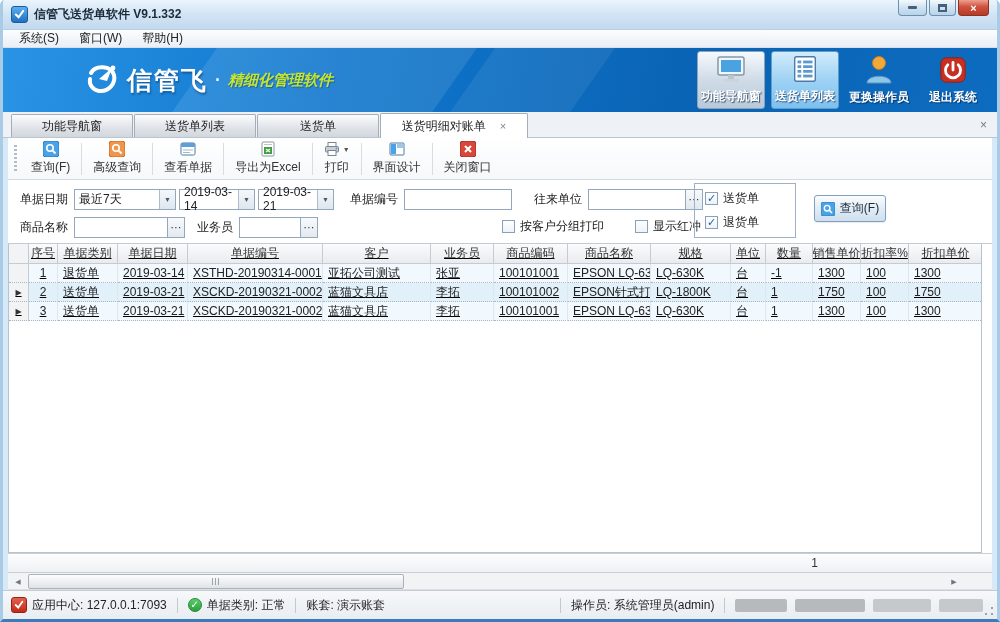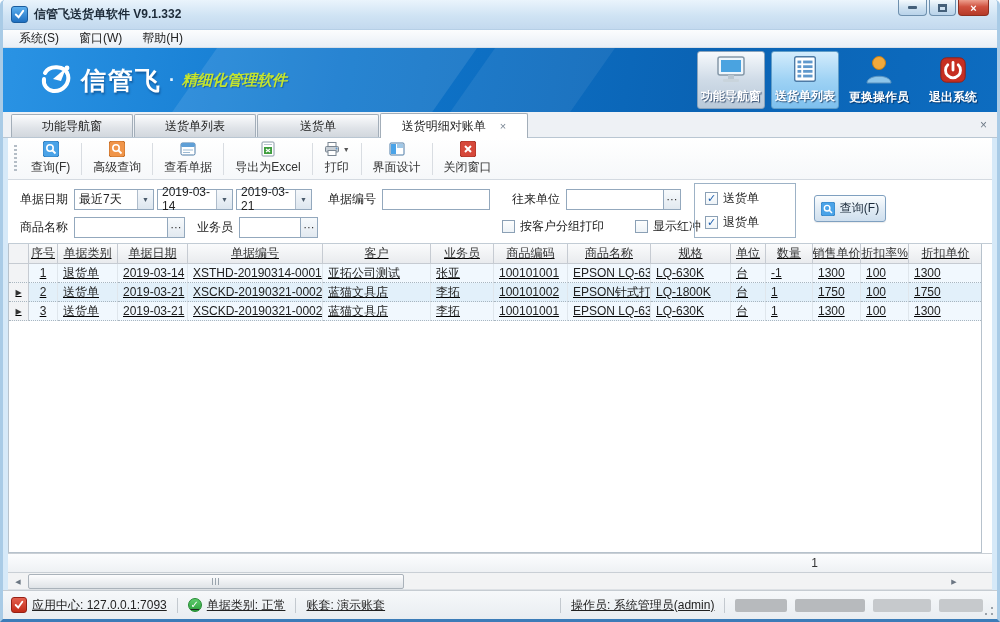--- a/index.html
+++ b/index.html
@@ -25,21 +25,21 @@
     border-color:#8e2f20;color:#fff;font-weight:bold;font-size:11px;}
   .minbar{width:9px;height:3px;background:#44607a;border-radius:1px}
   .maxbox{width:9px;height:8px;border:2px solid #44607a;border-top-width:3px}
   
   .menubar{height:18px;flex:0 0 18px;background:linear-gradient(#fcfdfe,#e9eff6);
     display:flex;align-items:center;padding-left:6px;font-size:12px;color:#222;border-bottom:1px solid #d7dfe8;}
   .menu-item{padding:1px 10px;cursor:default;}
   
   .banner{height:64px;flex:0 0 64px;position:relative;overflow:hidden;
     background:linear-gradient(100deg,#2a93e4 0%,#0f76cc 35%,#0a63b4 70%,#0d6cc0 100%);
-    display:flex;align-items:center;}
+    display:flex;align-items:center;padding-left:46px;}
   .banner::before{content:"";position:absolute;left:18%;top:-30px;width:260px;height:160px;
     background:rgba(255,255,255,.10);transform:skewX(-35deg);}
   .banner::after{content:"";position:absolute;left:46%;top:-30px;width:120px;height:160px;
     background:rgba(255,255,255,.07);transform:skewX(-35deg);}
   .brand-wrap{display:flex;align-items:center;margin-left:36px;z-index:2;}
   .brand-logo{margin-right:8px}
   .brand-name{font-size:25px;font-weight:bold;color:#fff;letter-spacing:2px;text-shadow:1px 2px 2px rgba(0,40,90,.45);}
   .brand-dot{color:#e8f4ff;font-size:18px;margin:0 7px;font-weight:bold}
   .brand-slogan{font-size:15px;font-weight:bold;font-style:italic;color:#c6e52c;text-shadow:1px 1px 1px rgba(0,40,90,.4);}
   .banner-actions{margin-left:auto;margin-right:10px;display:flex;align-items:flex-end;gap:6px;z-index:2;}
@@ -117,21 +117,21 @@
     border-top:1px solid #c9cfd5;border-bottom:1px solid #c9cfd5;position:relative;font-size:12px;color:#333;}
   .gridfooter .sumval{position:absolute;left:796px;top:2px;width:14px;text-align:right;}
   .hscroll{height:17px;flex:0 0 17px;background:#f2f3f4;position:relative;border-bottom:1px solid #dde1e5;}
   .sbtn{position:absolute;top:1px;width:16px;height:15px;display:flex;align-items:center;justify-content:center;
     font-size:7px;color:#6b7682;cursor:pointer;}
   .sbtn.left{left:2px;} .sbtn.right{left:938px;}
   .sthumb{position:absolute;left:20px;top:1px;width:376px;height:15px;border:1px solid #aab2ba;border-radius:2px;
     background:linear-gradient(#fdfdfe,#dfe3e7);display:flex;align-items:center;justify-content:center;cursor:grab;}
   .sgrip{width:9px;height:7px;background:repeating-linear-gradient(90deg,#9aa4ad 0 1px,transparent 1px 3px);}
   .statusbar{height:29px;flex:0 0 29px;background:linear-gradient(#f6f8fa,#e9edf1);border-top:1px solid #c6ccd2;
-    display:flex;align-items:center;font-size:12px;color:#222;padding:0 8px;position:relative;text-decoration:underline;}
+    display:flex;align-items:center;font-size:12px;color:#222;padding:0 8px;position:relative;}
   .st-item{display:flex;align-items:center;gap:5px;white-space:nowrap;}
   .st-sep{width:1px;height:15px;background:#c3c9cf;margin:0 10px;}
   .st-appico{width:16px;height:16px;border-radius:3px;background:linear-gradient(#e4604e,#c22b18);
     border:1px solid #962015;display:flex;align-items:center;justify-content:center;}
   .st-ok{width:14px;height:14px;border-radius:50%;background:linear-gradient(#5ecb6d,#2da03c);
     border:1px solid #238931;color:#fff;font-size:10px;font-weight:bold;display:flex;align-items:center;justify-content:center;line-height:1;}
   .redacted{display:flex;align-items:center;gap:8px;}
   .redacted i{display:block;height:13px;border-radius:2px;background:#b7babd;}
   .redacted i.r1{width:52px}.redacted i.r2{width:70px}.redacted i.r3{width:58px;background:#c6c9cc}.redacted i.r4{width:44px;background:#c6c9cc}
   .resize-grip{position:absolute;right:3px;bottom:3px;width:10px;height:10px;
@@ -334,21 +334,21 @@
               <path d="M5 5 l6 6 M11 5 l-6 6" stroke="#fff" stroke-width="2"></path>
             </svg>
         </span>
         <span class="tb-label">关闭窗口</span>
       </div>
     </div>
 
     <div class="filterbar">
       <div class="frow frow1">
         <span class="flabel">单据日期</span>
-        <div class="combo" style="width:80px">
+        <div class="combo" style="width:102px">
           <span class="cval" style="flex:1">最近7天</span>
           <span class="cbtn">▼</span>
         </div>
         <div class="combo" style="width:76px;margin-left:3px">
           <span class="cval" style="flex:1">2019-03-14</span>
           <span class="cbtn">▼</span>
         </div>
         <div class="combo" style="width:76px;margin-left:3px">
           <span class="cval" style="flex:1">2019-03-21</span>
           <span class="cbtn">▼</span>

